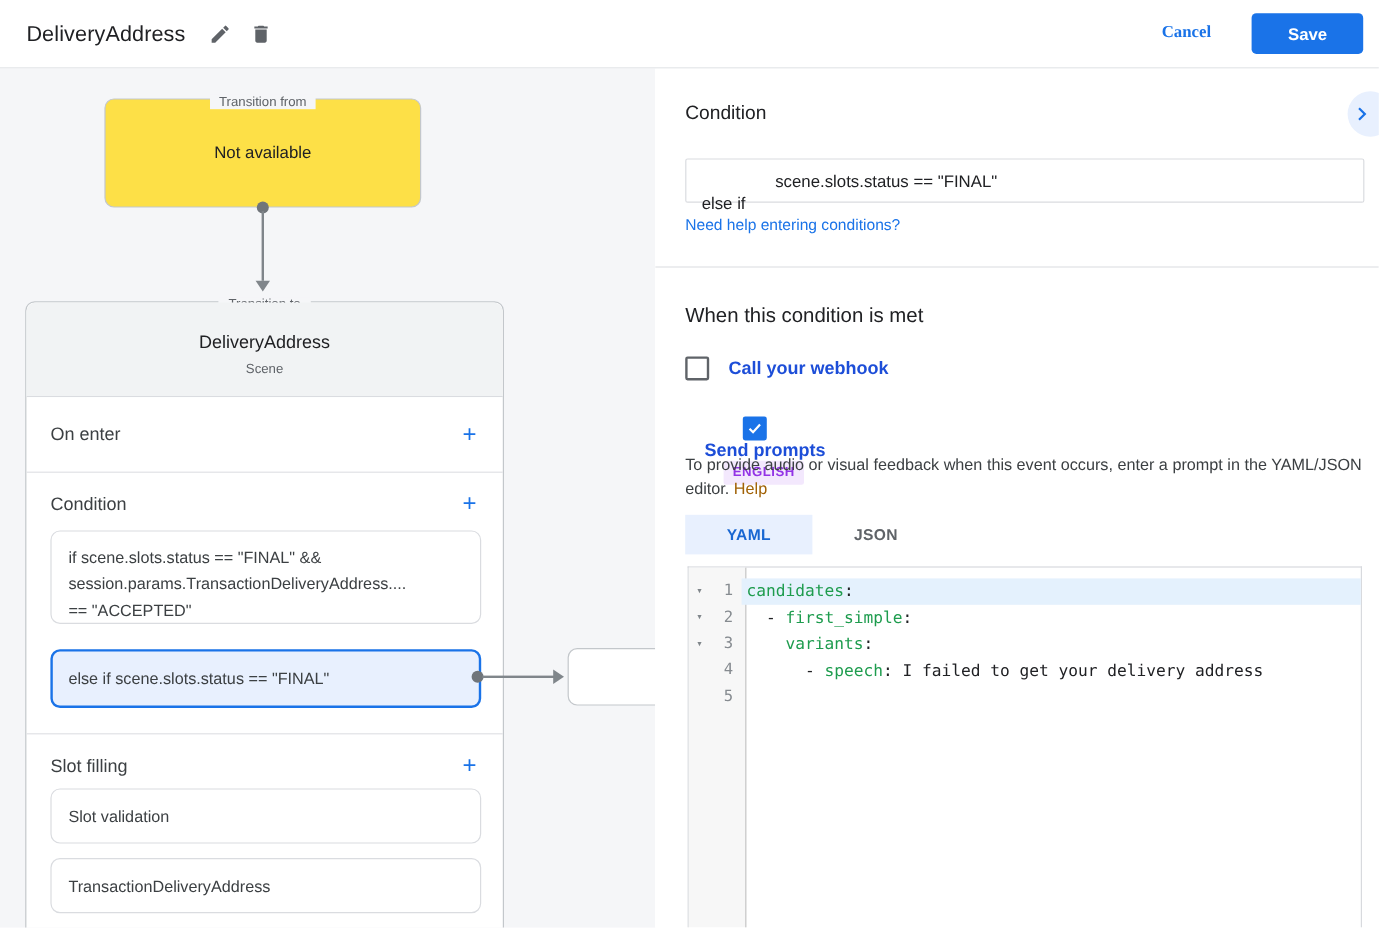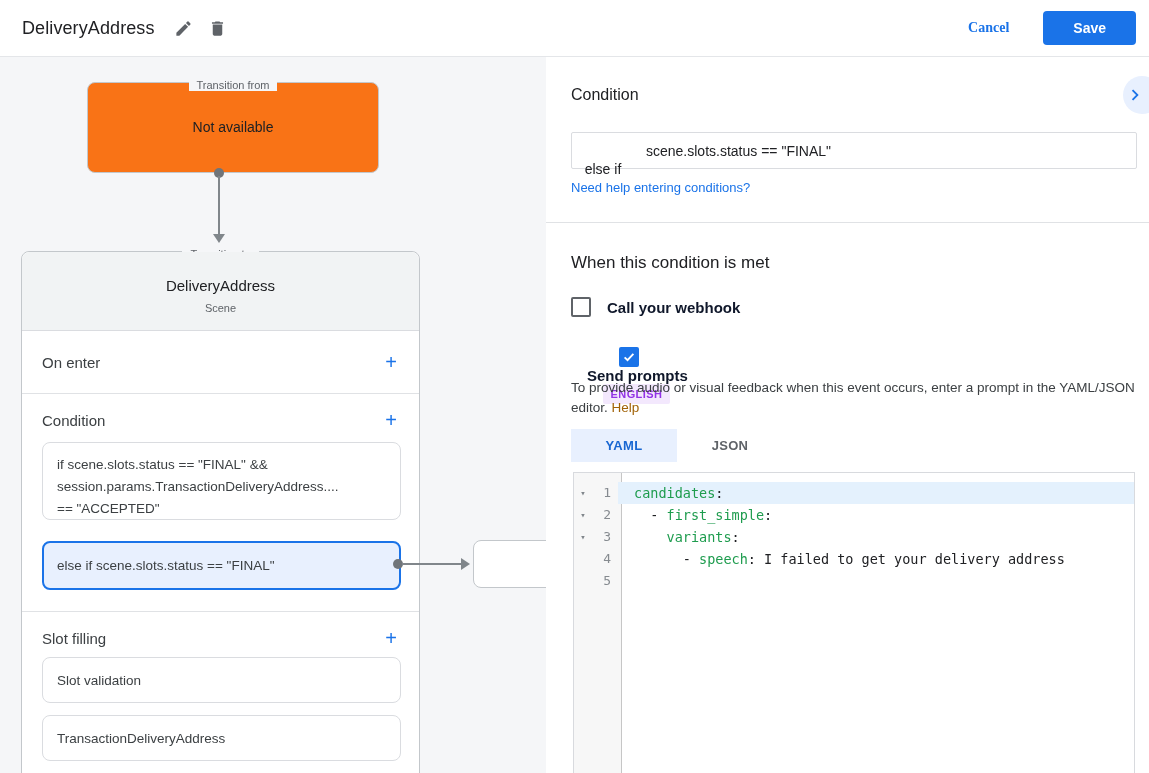--- a/index.html
+++ b/index.html
@@ -18,21 +18,21 @@
     padding:8px 16px; cursor:pointer;font-family:Liberation Serif, serif; }
   .save-btn { background:#1a73e8; color:#fff; border:none; border-radius:4px; font-size:14px;
     font-weight:bold; padding:9px 30px; margin:0 13px 0 18px; cursor:pointer; }
 
   
   .left-panel { position:absolute; left:0; top:57px; width:546px; height:716px;
     background:#f5f6f8; overflow:hidden; }
   .fieldset-legend { position:absolute; top:-8px; left:0; right:0; text-align:center; }
   .fieldset-legend span { font-size:11px; color:#5f6368; background:#f5f6f8; padding:0 8px; }
 
-  .tf-box { position:absolute; left:87px; top:25px; width:292px; height:91px; background:#f97316;
+  .tf-box { position:absolute; left:87px; top:25px; width:264px; height:91px; background:#fde047;
     border:1px solid #c3c7cb; border-radius:8px; }
   .tf-value { position:absolute; left:0; right:0; top:36px; text-align:center; font-size:14px; color:#202124; }
 
   .v-dot { position:absolute; left:214px; top:111px; width:10px; height:10px; border-radius:50%; background:#70757a; }
   .v-line { position:absolute; left:218px; top:119px; width:2px; height:58px; background:#80868b; }
   .v-arrow { position:absolute; left:213px; top:177px; width:0; height:0;
     border-left:6px solid transparent; border-right:6px solid transparent; border-top:9px solid #80868b; }
 
   .tt-card { position:absolute; left:21px; top:194px; width:399px; height:590px; background:#fff;
     border:1px solid #c3c7cb; border-radius:8px 8px 0 0; }
@@ -77,21 +77,21 @@
   .cond-value { flex:1; display:flex; align-items:center; padding-left:11px; font-size:14px; color:#202124; }
 
   .help-link { position:absolute; left:25px; top:123px; font-size:13px; color:#1a73e8; text-decoration:none; cursor:pointer; }
   .panel-divider { position:absolute; left:0; right:0; top:165px; height:1px; background:#e0e2e5; }
   .when-heading { position:absolute; left:25px; top:196px; font-size:17px; color:#202124; }
 
   .check-row { position:absolute; left:25px; display:flex; align-items:center; }
   .checkbox { width:20px; height:20px; border:2px solid #5f6368; border-radius:2px; background:#fff;
     cursor:pointer; flex:none; }
   .checkbox.checked { background:#1a73e8; border-color:#1a73e8; display:flex; align-items:center; justify-content:center; }
-  .check-label { margin-left:16px; font-size:15px; font-weight:bold; color:#0f172a; }
+  .check-label { margin-left:16px; font-size:15px; font-weight:bold; color:#1d4ed8; }
   .lang-badge { margin-left:14px; background:#f3e8fd; color:#9334e6; font-size:11px; font-weight:bold;
     letter-spacing:.4px; padding:4px 8px; border-radius:2px; }
 
   .panel-desc { position:absolute; left:25px; top:321px; width:575px; font-size:13.5px;
     line-height:20px; color:#3c4043; }
   .inline-link { color:#a16207; text-decoration:none; cursor:pointer; }
 
   .tabs { position:absolute; left:25px; top:372px; display:flex; }
   .tab { width:106px; height:33px; display:flex; align-items:center; justify-content:center;
     font-size:13px; font-weight:bold; letter-spacing:.3px; color:#5f6368; cursor:pointer; }
@@ -101,21 +101,21 @@
   .editor { position:absolute; left:27px; right:14px; top:415px; bottom:0;
     border:1px solid #d8dade; border-bottom:none; background:#fff;
     font-family:"DejaVu Sans Mono", monospace; font-size:13.5px; }
   .gutter-bg { position:absolute; left:0; top:0; bottom:0; width:48px; background:#f7f7f7;
     border-right:1px solid #c6c6c6; }
   .code-lines { position:absolute; left:0; right:0; top:9px; }
   .code-line { display:flex; height:22px; line-height:22px; }
   .fold-cell { width:18px; text-align:center; color:#80868b; font-size:9px; flex:none; cursor:pointer; }
   .num-cell { width:24px; text-align:right; color:#868b90; font-size:13px; flex:none; padding-right:5px; }
   .gutter-gap { width:2px; flex:none; }
-  .code-cell { flex:1; white-space:pre; padding-left:16px; color:#202124; }
+  .code-cell { flex:1; white-space:pre; padding-left:4px; color:#202124; }
   .code-line.hl .code-cell { background:#e4f1fd; }
   .tok-key { color:#1e9c4e; }
 
   svg { display:block; }
 </style>
 </head>
 <body>
 
 <div class="topbar">
   <div class="topbar-title">DeliveryAddress</div>

